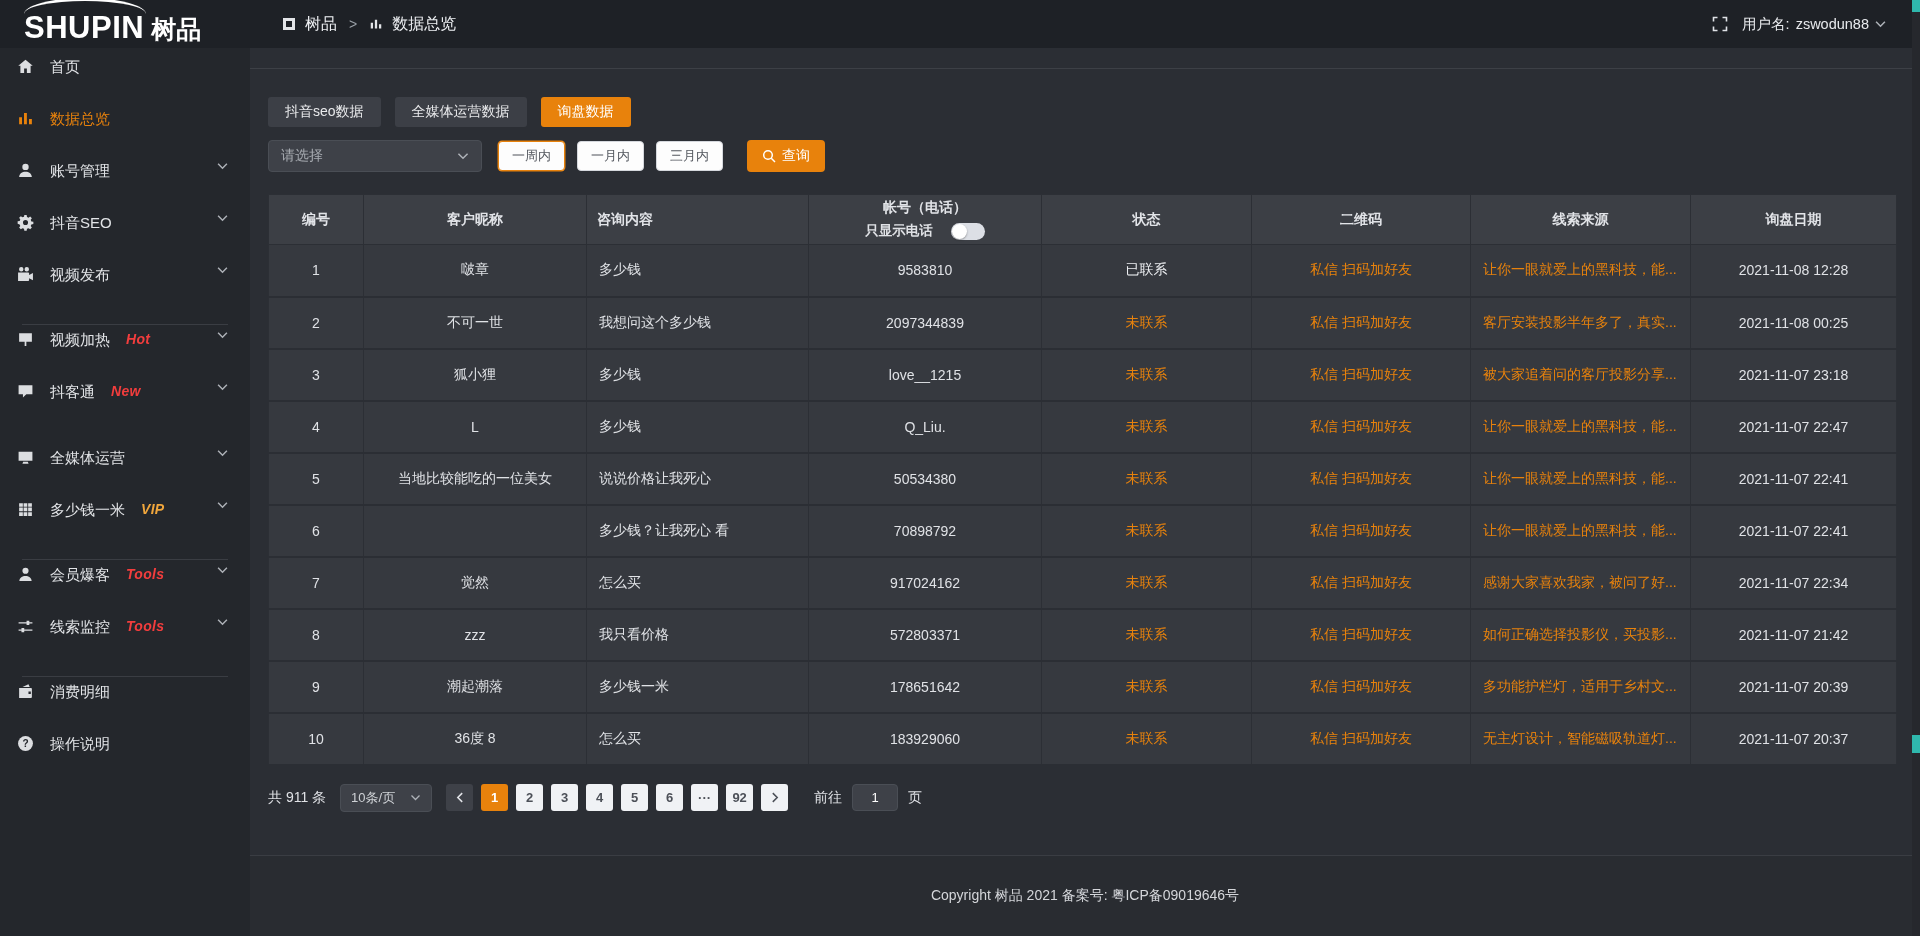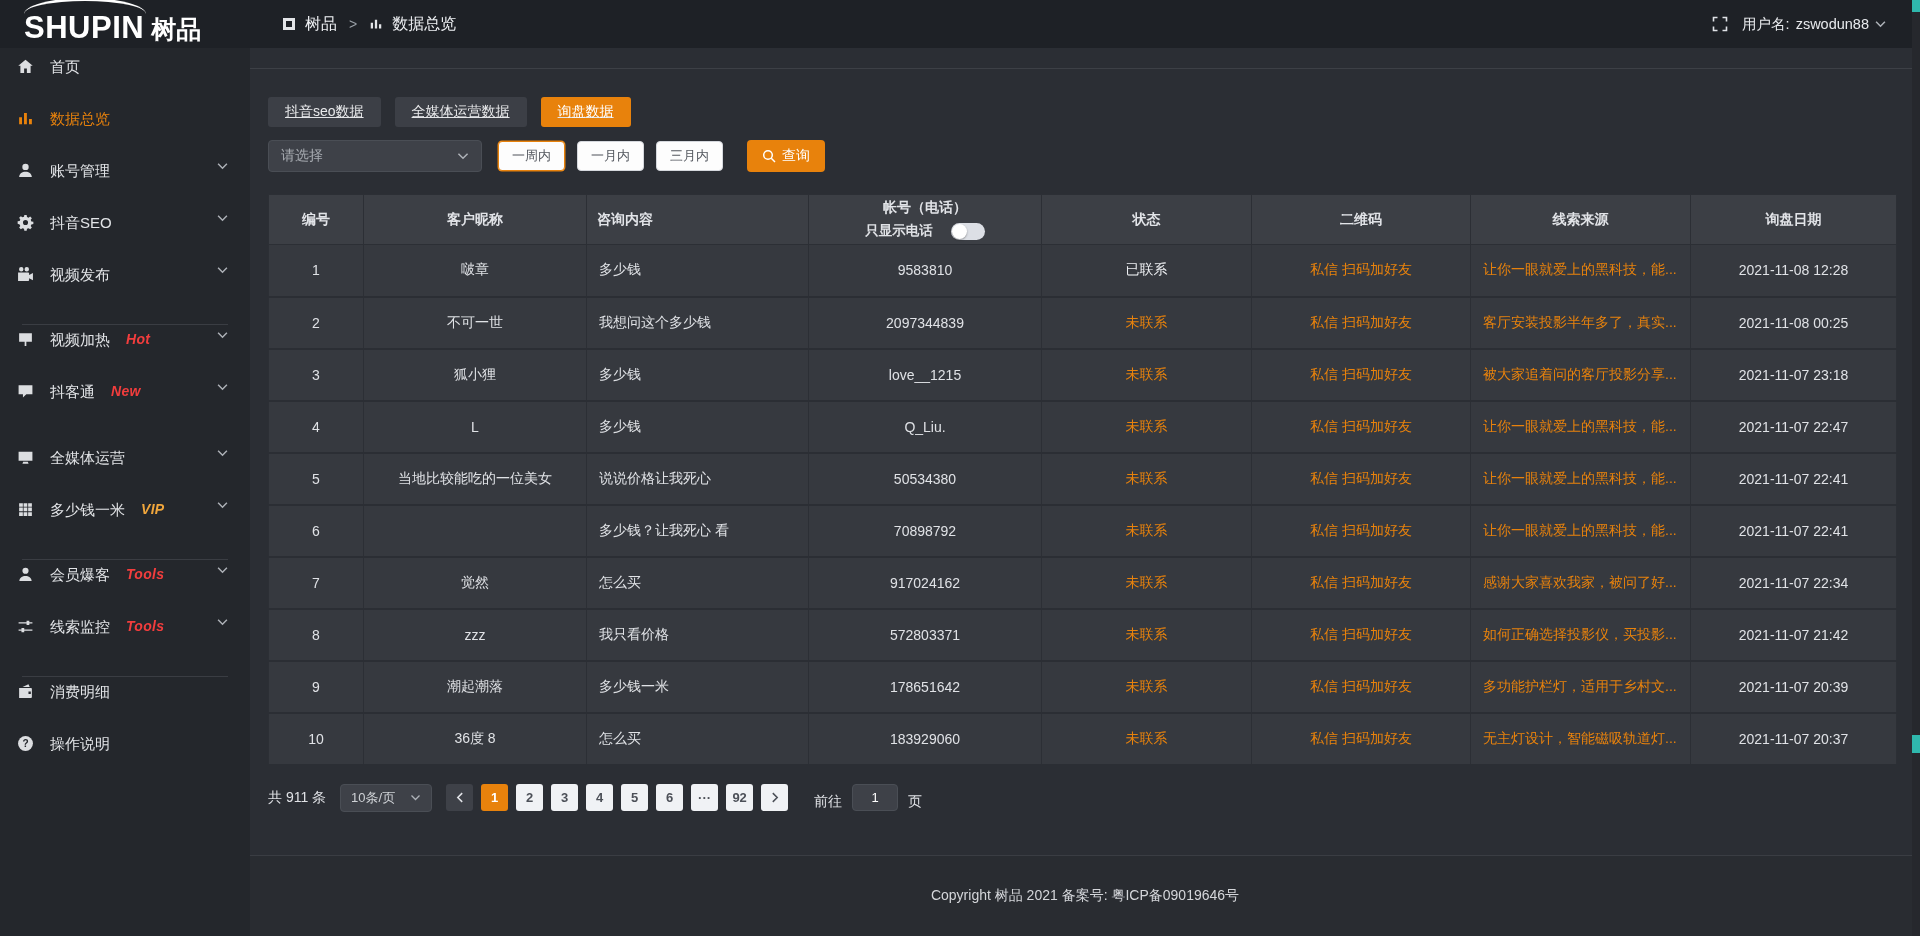--- a/index.html
+++ b/index.html
@@ -31,21 +31,21 @@
   .badge.vip { color:#f0a63c; }
   .side-item .chev { margin-left:auto; }
   .side-divider { height:1px; background:#3a3d43; margin:6px 22px; }
   .side-gap { height:14px; }
 
   
   .main { position:absolute; top:48px; left:250px; right:0; bottom:0; display:flex; flex-direction:column; background:#2b2e34; }
   .main-topline { height:21px; border-bottom:1px solid #3d4046; flex:none; }
   .content { flex:1; padding:28px 26px 0 18px; }
 
-  .tabs { display:flex; gap:14px;text-decoration:underline; }
+  .tabs { display:flex; gap:14px; }
   .tab { height:30px; padding:0 17px; display:flex; align-items:center; background:#3c3f46; color:#e9eaec; font-size:14px; border-radius:3px; cursor:pointer; }
   .tab.active { background:#e8820c; color:#fff; }
 
   .filters { display:flex; align-items:center; margin-top:13px; margin-bottom:22px; }
   .select { width:214px; height:32px; background:#3e4148; border:1px solid #4a4e55; border-radius:4px; display:flex; align-items:center; justify-content:space-between; padding:0 12px; color:#a7abb1; font-size:14px; cursor:pointer; margin-right:16px; }
   .range-btn { height:30px; padding:0 13px; background:#fdfdfd; border:1px solid #d5d8dd; border-radius:4px; color:#53575e; font-size:13px; display:flex; align-items:center; cursor:pointer; margin-right:12px; }
   .range-btn.active { border-color:#e8820c; box-shadow:0 0 0 .5px #e8820c; }
   .search-btn { height:32px; padding:0 15px; background:#e8820c; border-radius:4px; color:#fff; font-size:14px; display:flex; align-items:center; gap:6px; cursor:pointer; margin-left:12px; }
 
   
@@ -62,21 +62,21 @@
   .switch { width:34px; height:17px; background:#dcdfe5; border-radius:9px; position:relative; cursor:pointer; flex:none; }
   .switch .knob { position:absolute; left:1px; top:1px; width:15px; height:15px; border-radius:50%; background:#fff; box-shadow:0 1px 2px rgba(0,0,0,.35); }
 
   
   .pager { display:flex; align-items:center; margin-top:18px; font-size:14px; color:#e0e2e6; }
   .pager .total { margin-right:14px; }
   .size-select { height:28px; min-width:92px; background:#3e4148; border:1px solid #4a4e55; border-radius:4px; padding:0 10px; display:flex; align-items:center; justify-content:space-between; gap:0; color:#ced1d5; font-size:13px; cursor:pointer; margin-right:14px; }
   .pg-btn { min-width:27px; height:27px; padding:0 4px; background:#f0f2f5; border-radius:3px; display:flex; align-items:center; justify-content:center; color:#4c5058; font-size:13px; font-weight:bold; cursor:pointer; margin-right:8px; }
   .pg-btn.dark { background:#3e4148; color:#e0e2e6; }
   .pg-btn.active { background:#e8820c; color:#fff; }
-  .goto { display:flex; align-items:flex-end; gap:10px; margin-left:18px; }
+  .goto { display:flex; align-items:center; gap:10px; margin-left:18px; }
   .goto-input { width:46px; height:27px; background:#3e4148; border:1px solid #4a4e55; border-radius:4px; color:#fff; text-align:center; font-size:13px; font-family:inherit; }
 
   
   .footer { flex:none; height:81px; border-top:1px solid #3a3d43; background:#292c31; display:flex; align-items:center; justify-content:center; font-size:14px; color:#d4d6da; }
 
   
   .scrollbar { position:absolute; top:0; right:0; bottom:0; width:8px; background:#26282d; z-index:10; }
   .sb-thumb { position:absolute; right:0; width:8px; background:#2fb8ad; }
   .sb-thumb.t1 { top:0; height:12px; }
   .sb-thumb.t2 { top:735px; height:18px; }

